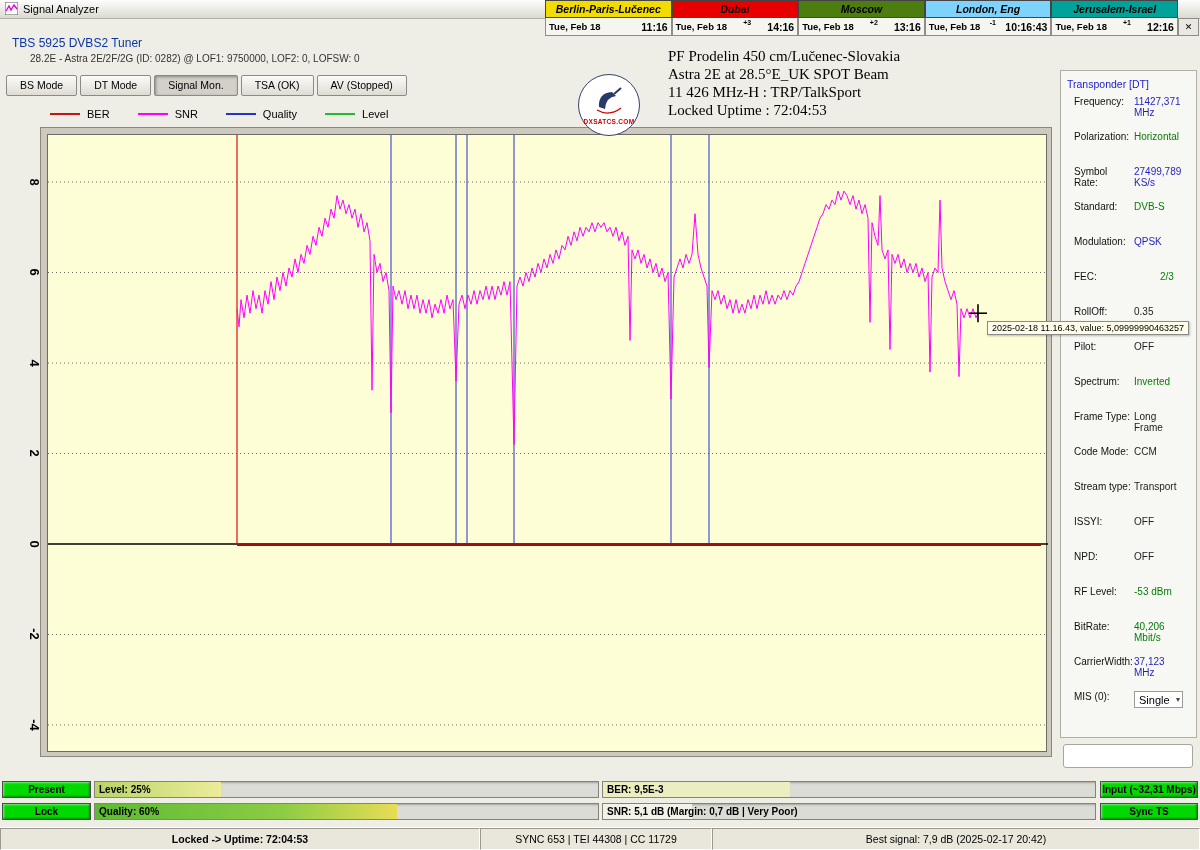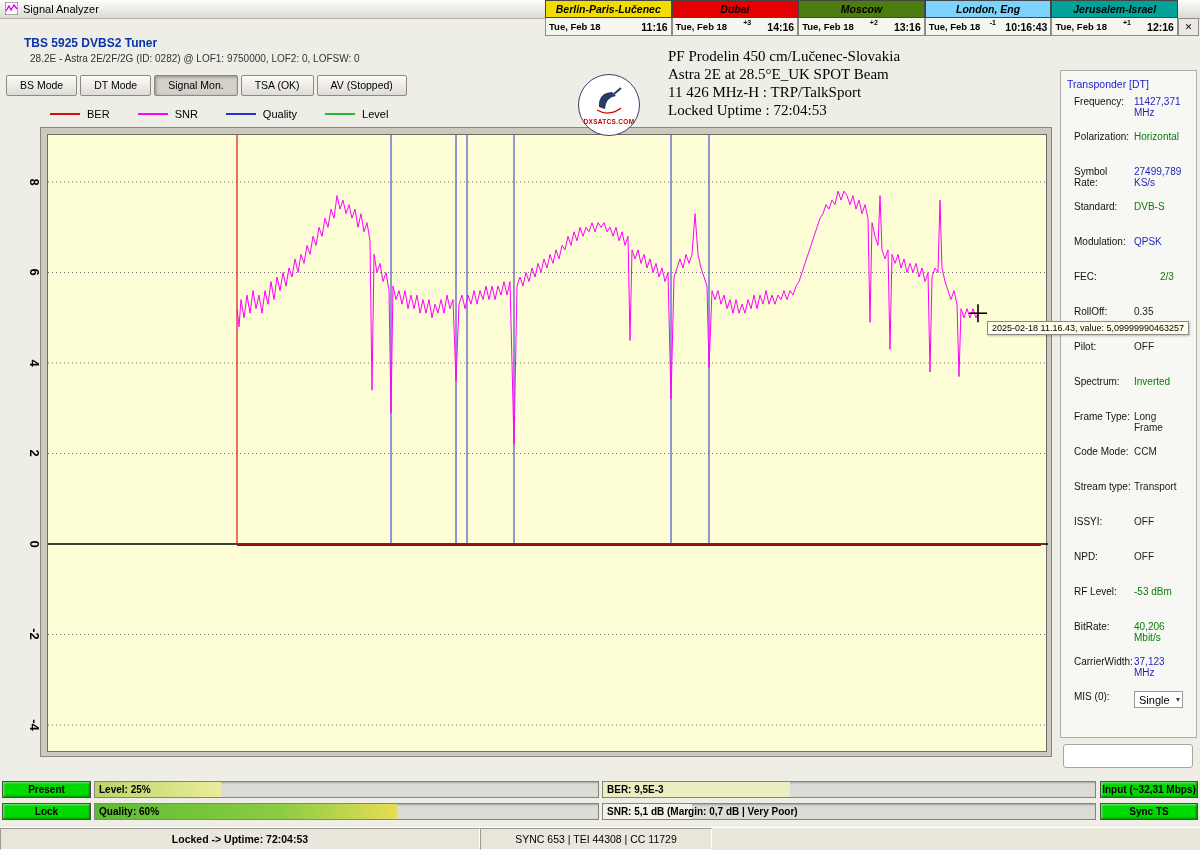--- a/index.html
+++ b/index.html
@@ -20,21 +20,21 @@
                 text-align:center; line-height:16px; overflow:hidden; white-space:nowrap; }
   .clock-bottom { height:18px; background:#f6f6f1; border:1px solid #8f8d85; border-top:none;
                   display:flex; align-items:center; justify-content:space-between; padding:0 3px; }
   .clock-date { font-size:9.5px; font-weight:bold; white-space:nowrap; }
   .clock-offset { font-size:7px; font-weight:bold; align-self:flex-start; margin-top:1px; }
   .clock-time { font-size:10.5px; font-weight:bold; white-space:nowrap; }
   .clocks-close { position:absolute; left:1178px; top:18px; width:21px; height:18px; background:#e9e8e2;
                   border:1px solid #8f8d85; text-align:center; line-height:16px; font-size:9px; cursor:pointer; z-index:21; }
 
   
-  .tuner-title { position:absolute; left:24px; top:36px; color:#0a35a8; font-weight:bold; font-size:12px; }
+  .tuner-title { position:absolute; left:12px; top:36px; color:#0a35a8; font-weight:normal; font-size:12px; }
   .tuner-subtitle { position:absolute; left:30px; top:53px; font-size:10px; color:#333; }
 
   .info-block { position:absolute; left:668px; top:47px; font-family:"Liberation Serif","DejaVu Serif",serif;
                 font-size:15px; line-height:18px; z-index:6; }
 
   
   .logo { position:absolute; left:578px; top:74px; width:62px; height:62px; border-radius:50%;
           background:#fff; border:1px solid #39406b; display:flex; flex-direction:column;
           align-items:center; justify-content:center; z-index:7; }
   .logo-text { color:#c00; font-weight:bold; font-size:6.5px; letter-spacing:.3px; }
@@ -336,13 +336,14 @@
   <span class="hbar-label">BER: 9,5E-3</span>
 </div>
 <div class="hbar" style="left:602px; top:803px; width:494px;">
   <div class="hbar-fill fill-snr" style="width: 18%;"></div>
   <span class="hbar-label">SNR: 5,1 dB (Margin: 0,7 dB | Very Poor)</span>
 </div>
 
 <div class="statusbar">
   <div class="sb-cell sb-left">Locked -&gt; Uptime: 72:04:53</div>
   <div class="sb-cell sb-center">SYNC 653 | TEI 44308 | CC 11729</div>
+  <div class="sb-cell sb-right">Best signal: 7,9 dB (2025-02-17 20:42)</div>
 </div>
 
 </body></html>

